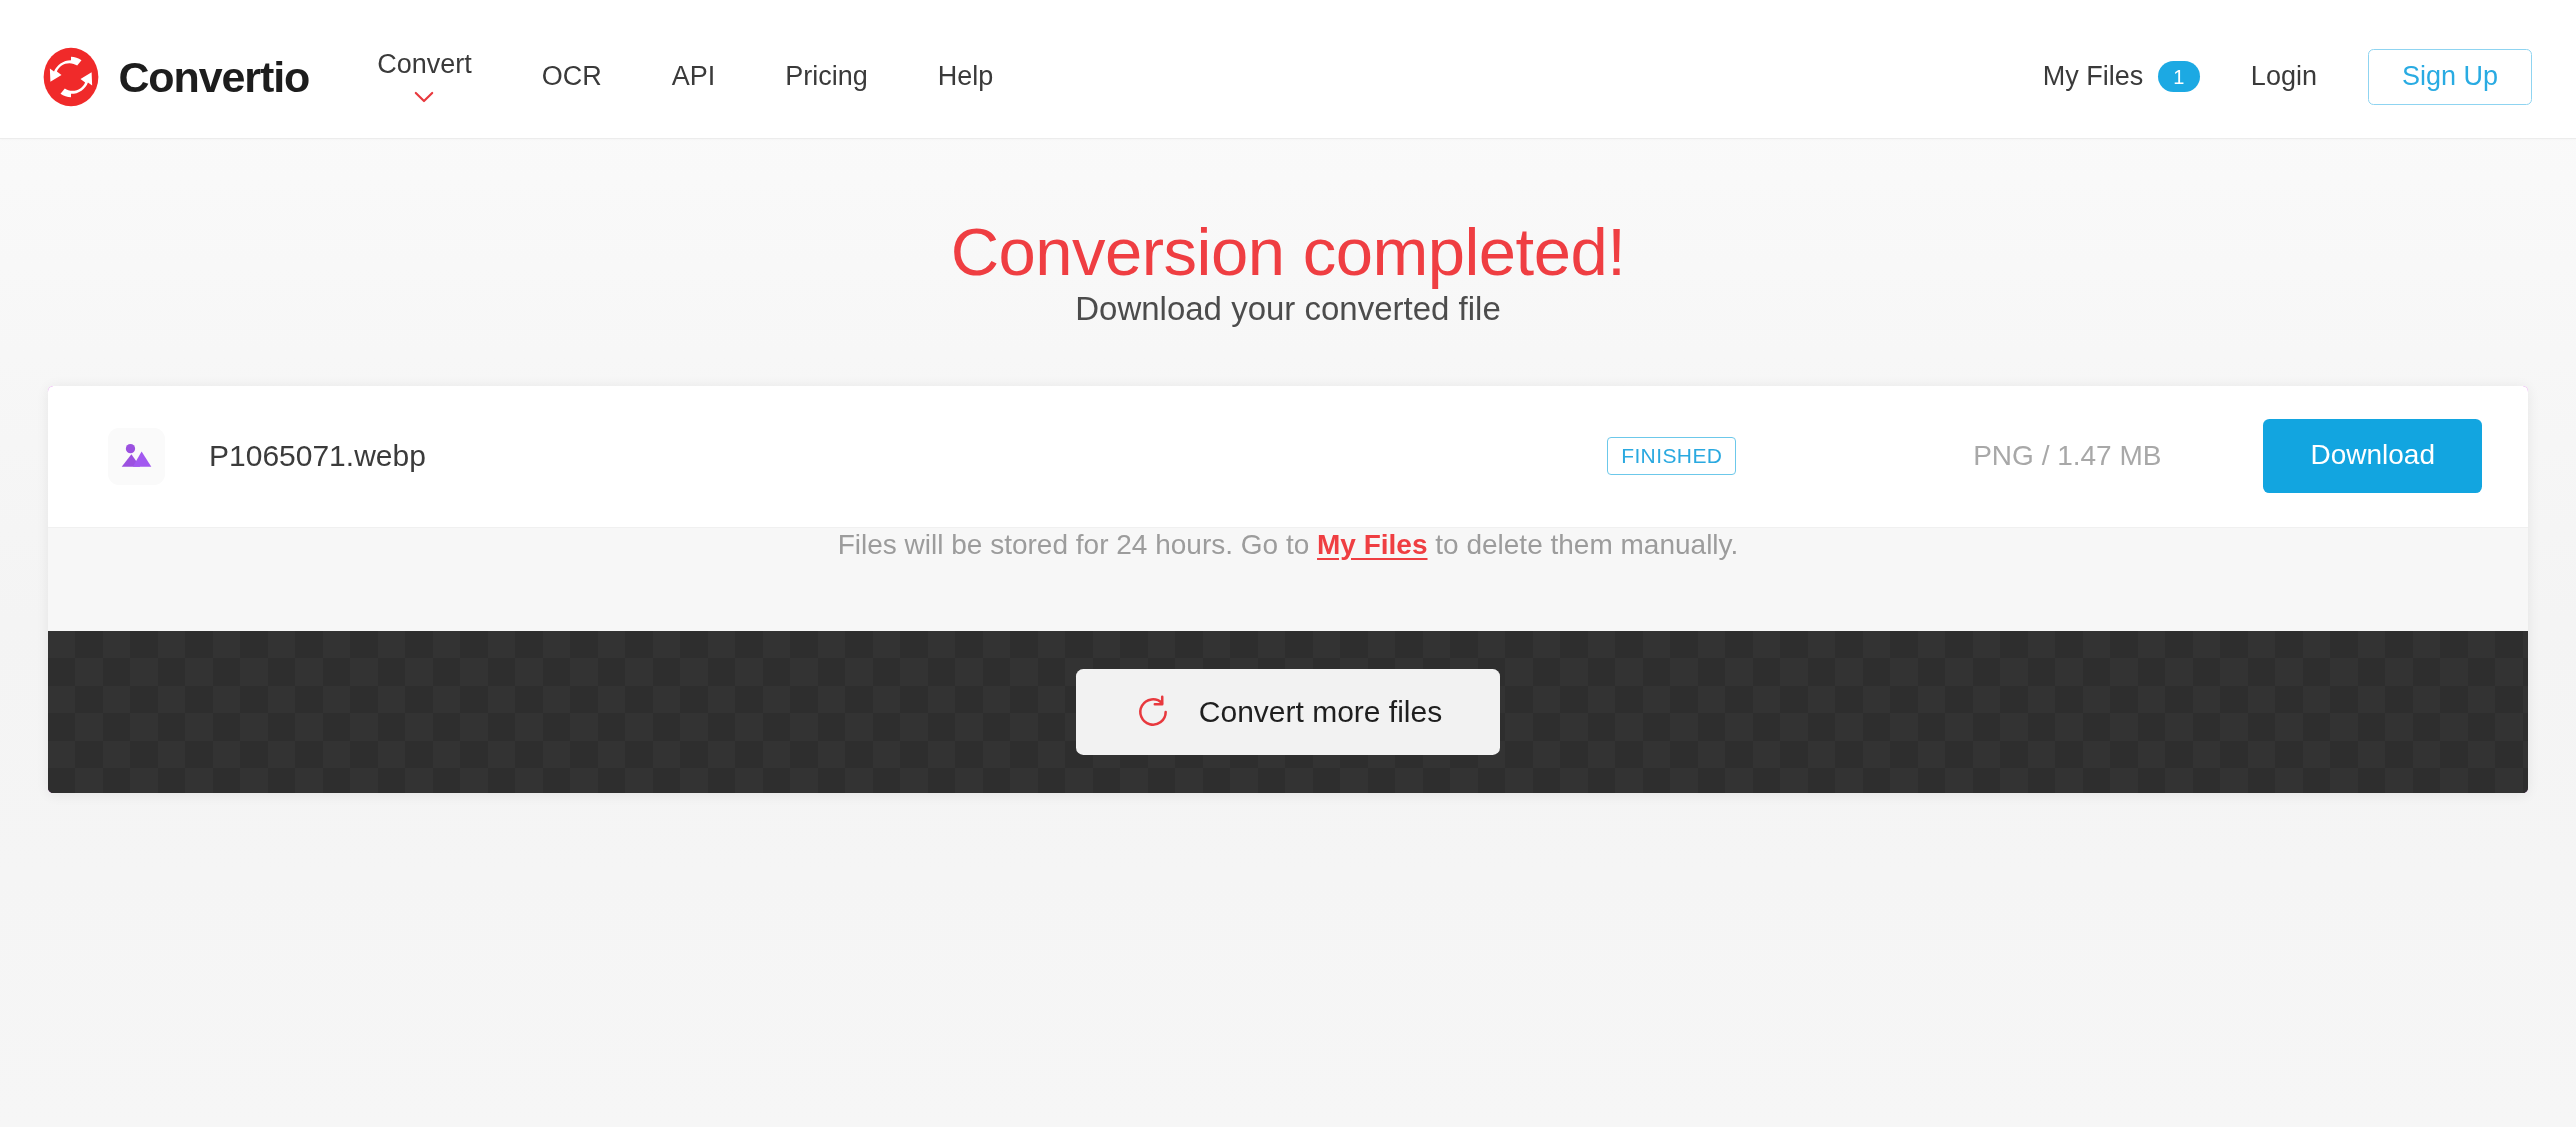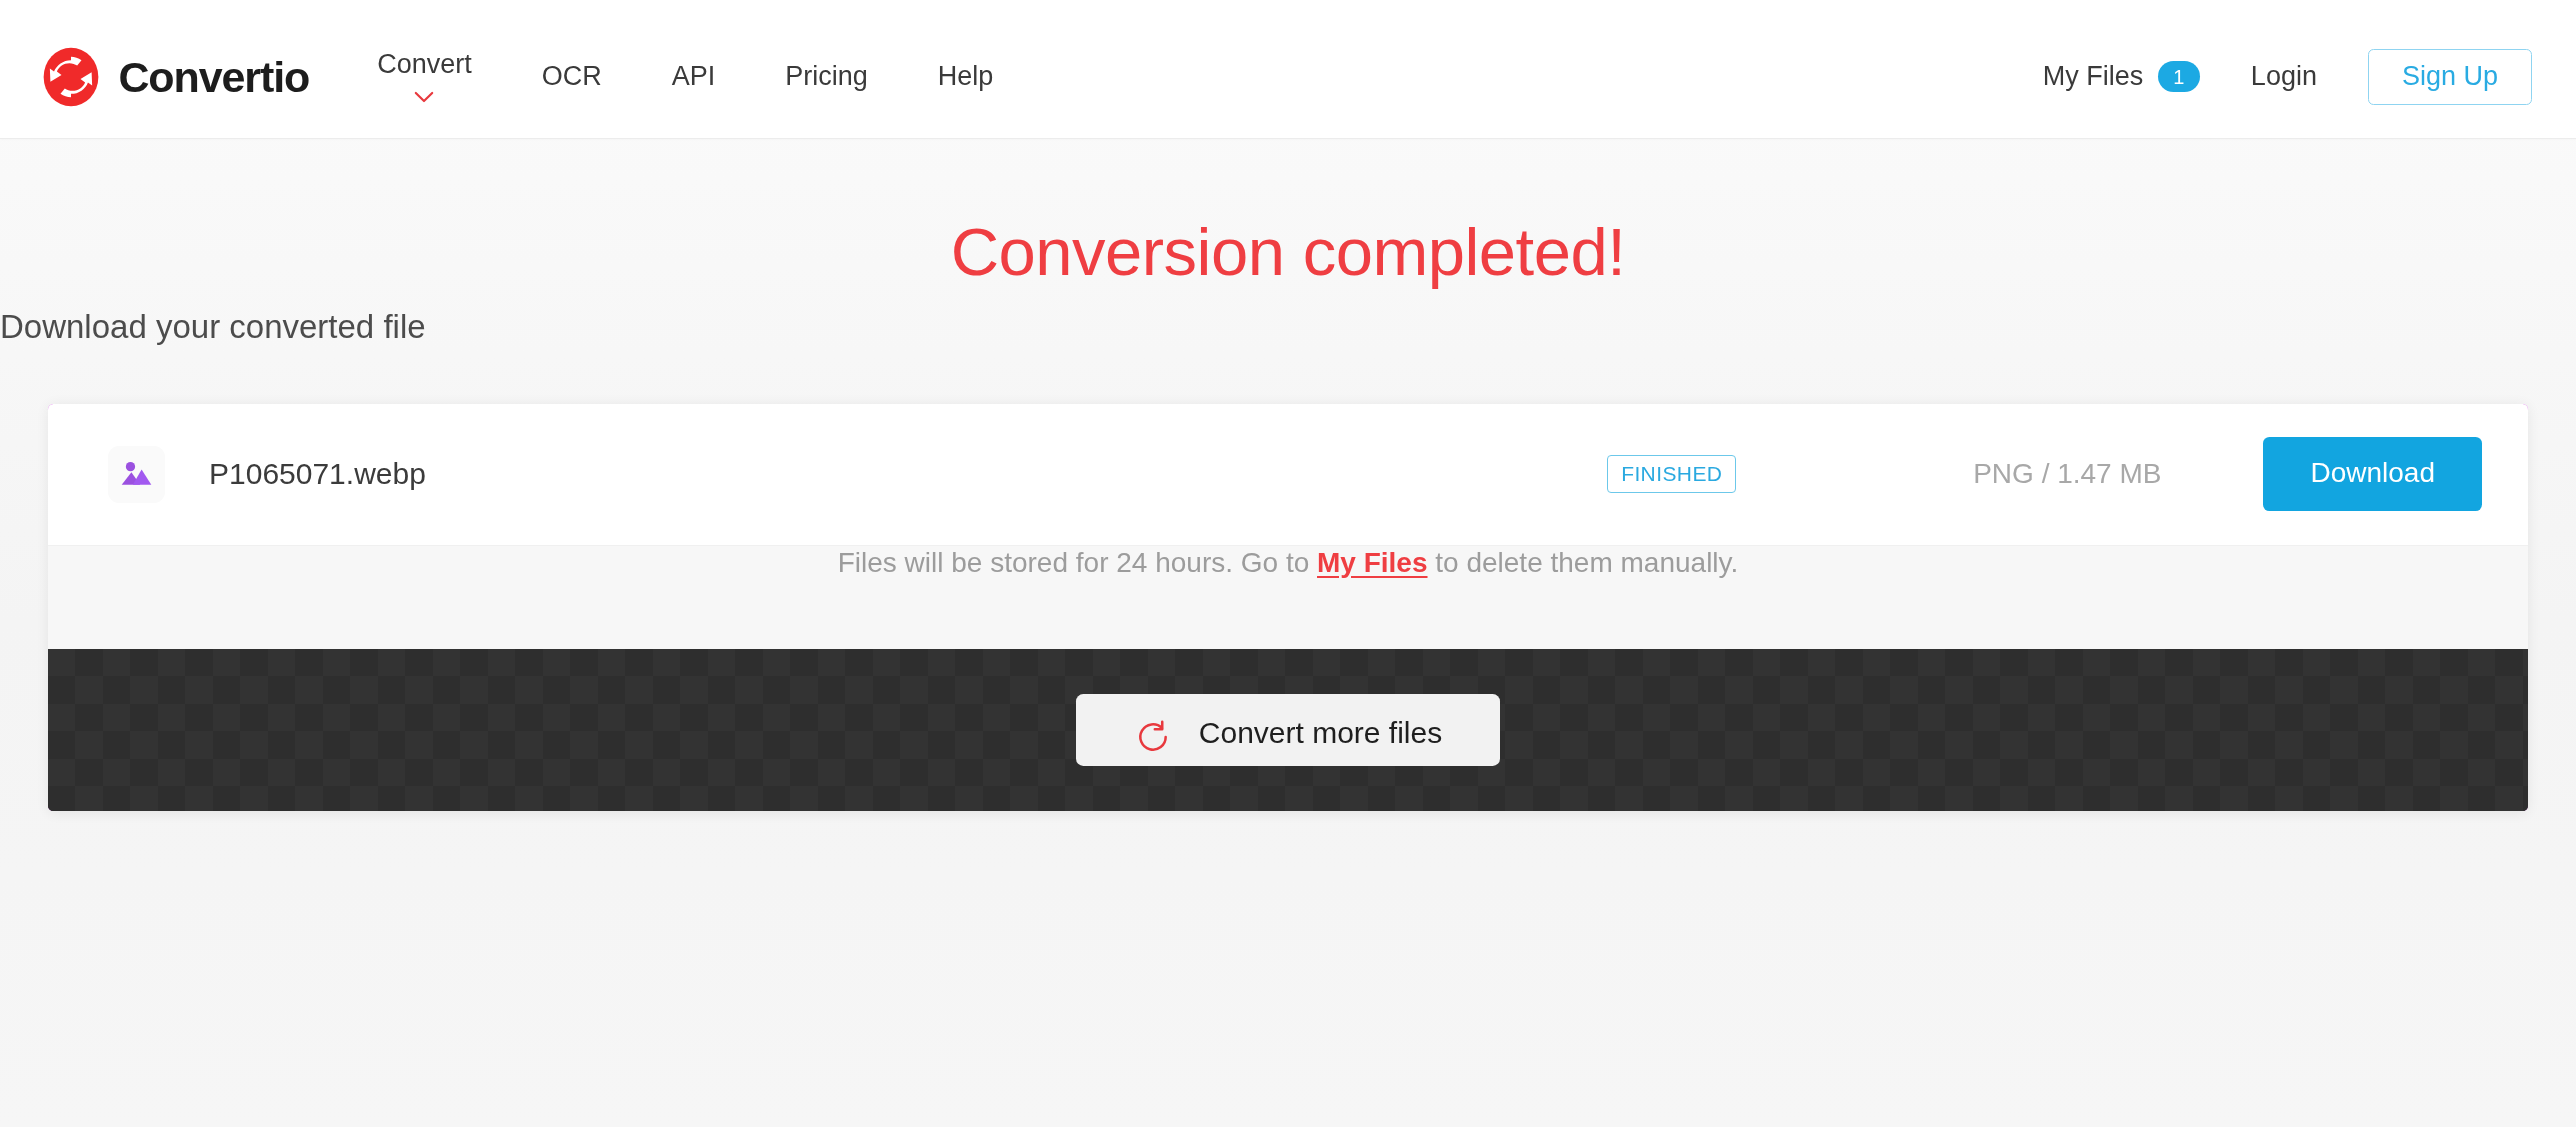--- a/index.html
+++ b/index.html
@@ -143,24 +143,24 @@
   .page-title {
     text-align: center;
     font-size: 67px;
     font-weight: 400;
     color: #ef3e42;
     line-height: 1.12;
     letter-spacing: -0.5px;
   }
 
   .page-subtitle {
+    text-align: center;
     font-size: 33px;
     font-weight: 400;
     color: #4c4c4c;
-    margin-top: 18px;
     line-height: 1.2;
   }
 
   
   .card {
     width: 2480px;
     margin: 57px auto 0;
     border-radius: 5.5px;
     box-shadow: 0 1.8px 12.8px rgba(0,0,0,0.07);
     overflow: hidden;
@@ -265,22 +265,23 @@
       linear-gradient(45deg, #2e2e2e 25%, transparent 25%, transparent 75%, #2e2e2e 75%);
     background-size: 55px 55px;
     background-position: 0 0, 27px 27px;
   }
 
   .convert-more-btn {
     font-family: inherit;
     background: #f2f2f2;
     border: none;
     border-radius: 7.3px;
-    padding: 24px 58px 10px;
+    padding: 24px 58px 24px;
     display: inline-flex;
+    align-items: center;
     gap: 27px;
     cursor: pointer;
     line-height: 1;
   }
 
   .refresh-icon { width: 38px; height: 38px; display: block; flex: 0 0 38px; }
 
   .convert-more-label {
     font-size: 30px;
     color: #1f1f1f;

